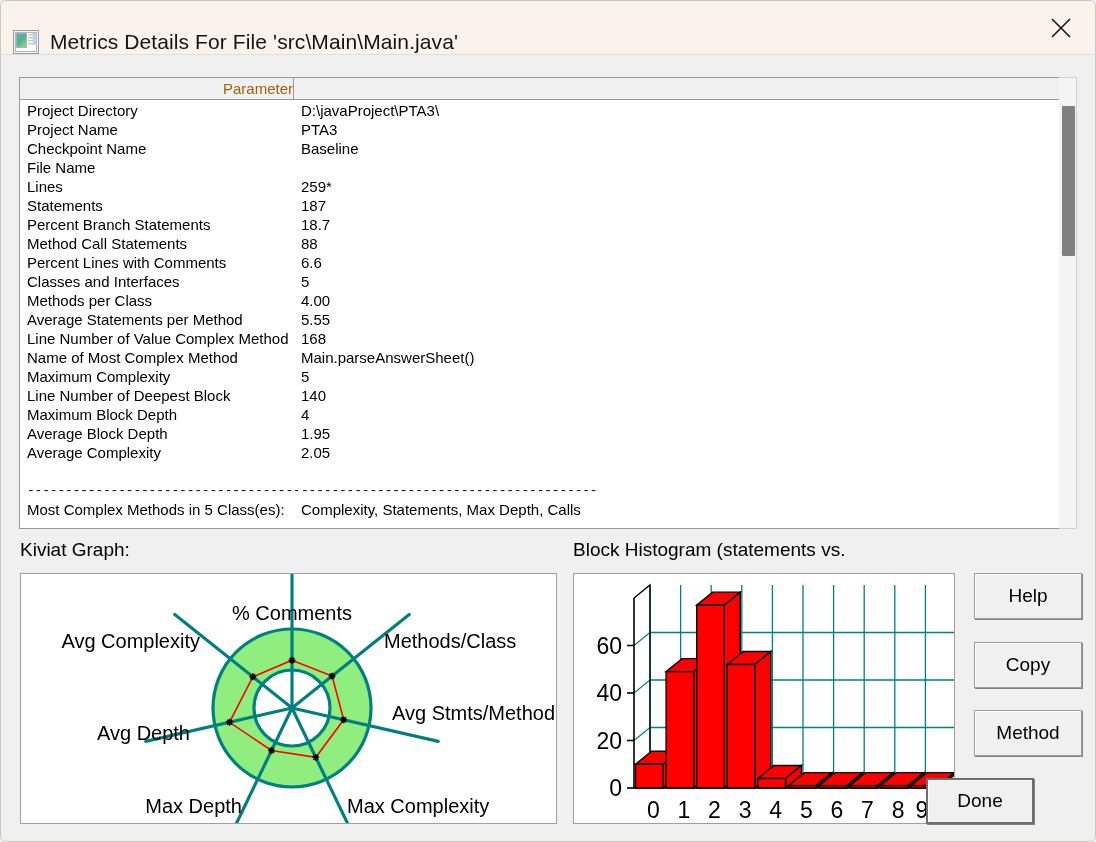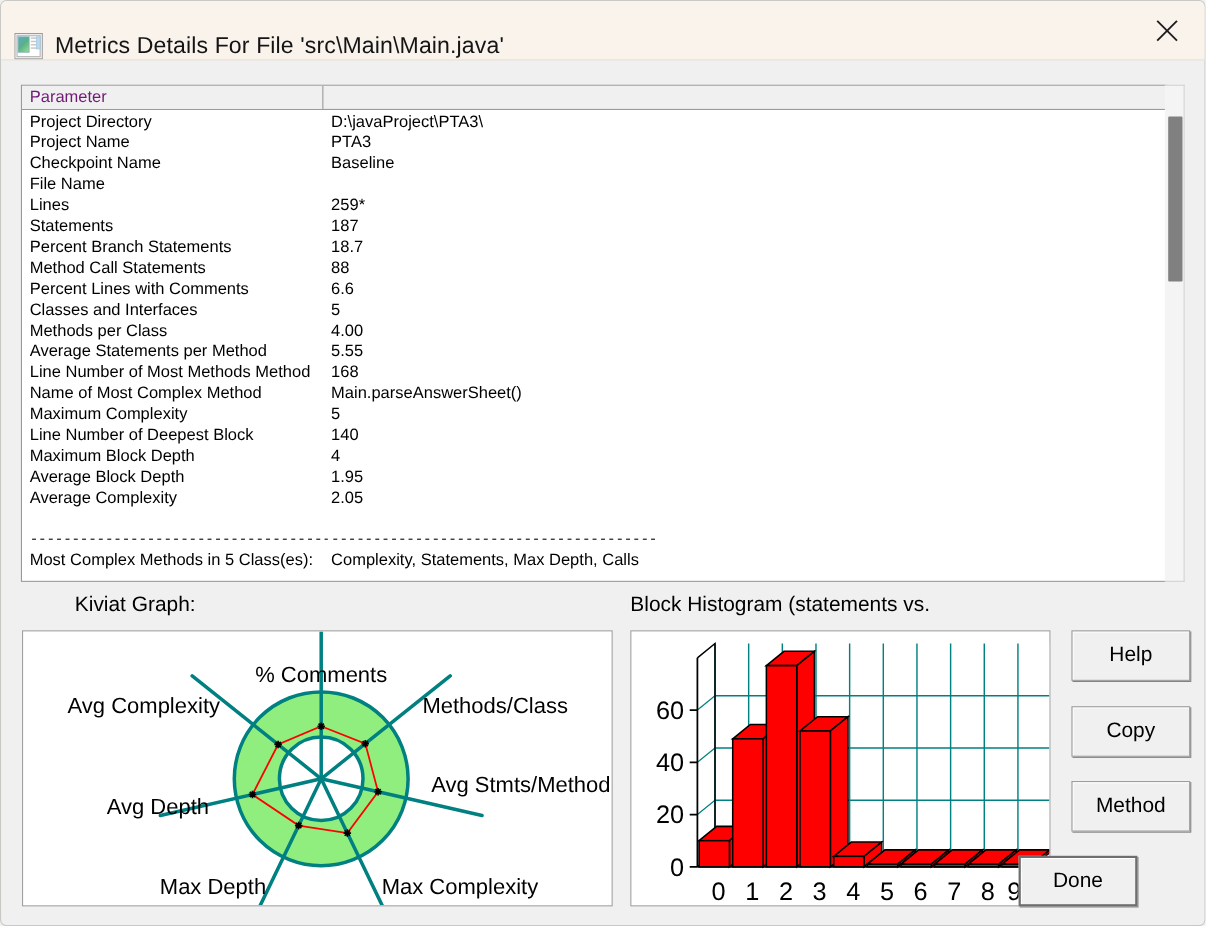--- a/index.html
+++ b/index.html
@@ -79,27 +79,28 @@
   .col-head {
     display: flex;
     height: 22px;
     background: #f0f0f0;
     box-sizing: border-box;
     border-bottom: 1px solid #9a9a9a;
   }
   .col-head .ch {
     box-sizing: border-box;
     font-size: 15px;
-    color: #701a75;
+    color: #a16207;
     padding-left: 7px;
     line-height: 21px;
     background: #f0f0f0;
     border-right: 1px solid #9a9a9a;
     overflow: hidden;
     white-space: nowrap;
+    text-align: right;
   }
   .ch.p { width: 274px; }
   .ch.v { width: 766px; border-right: none; margin-top: 44px; }
 
   .rows {
     padding-top: 1px;
   }
   .row {
     display: flex;
     height: 19px;
@@ -136,21 +137,21 @@
     border-radius: 1px;
   }
 
   
   .sec-label {
     position: absolute;
     font-size: 19px;
     color: #000;
     white-space: nowrap;
   }
-  #kiviat-label { left: 19px; top: 538px; margin-left: 48px; }
+  #kiviat-label { left: 19px; top: 538px; }
   #hist-label   { left: 572px; top: 538px; }
 
   
   .panel {
     position: absolute;
     background: #ffffff;
     border: 1px solid #a0a0a0;
     box-sizing: border-box;
     overflow: hidden;
   }
@@ -267,21 +268,21 @@
         </div>
         <div class="row">
           <div class="c1">Methods per Class</div>
           <div class="c2">4.00</div>
         </div>
         <div class="row">
           <div class="c1">Average Statements per Method</div>
           <div class="c2">5.55</div>
         </div>
         <div class="row">
-          <div class="c1">Line Number of Most Methods Method</div>
+          <div class="c1">Line Number of Value Complex Method</div>
           <div class="c2">168</div>
         </div>
         <div class="row">
           <div class="c1">Name of Most Complex Method</div>
           <div class="c2">Main.parseAnswerSheet()</div>
         </div>
         <div class="row">
           <div class="c1">Maximum Complexity</div>
           <div class="c2">5</div>
         </div>

